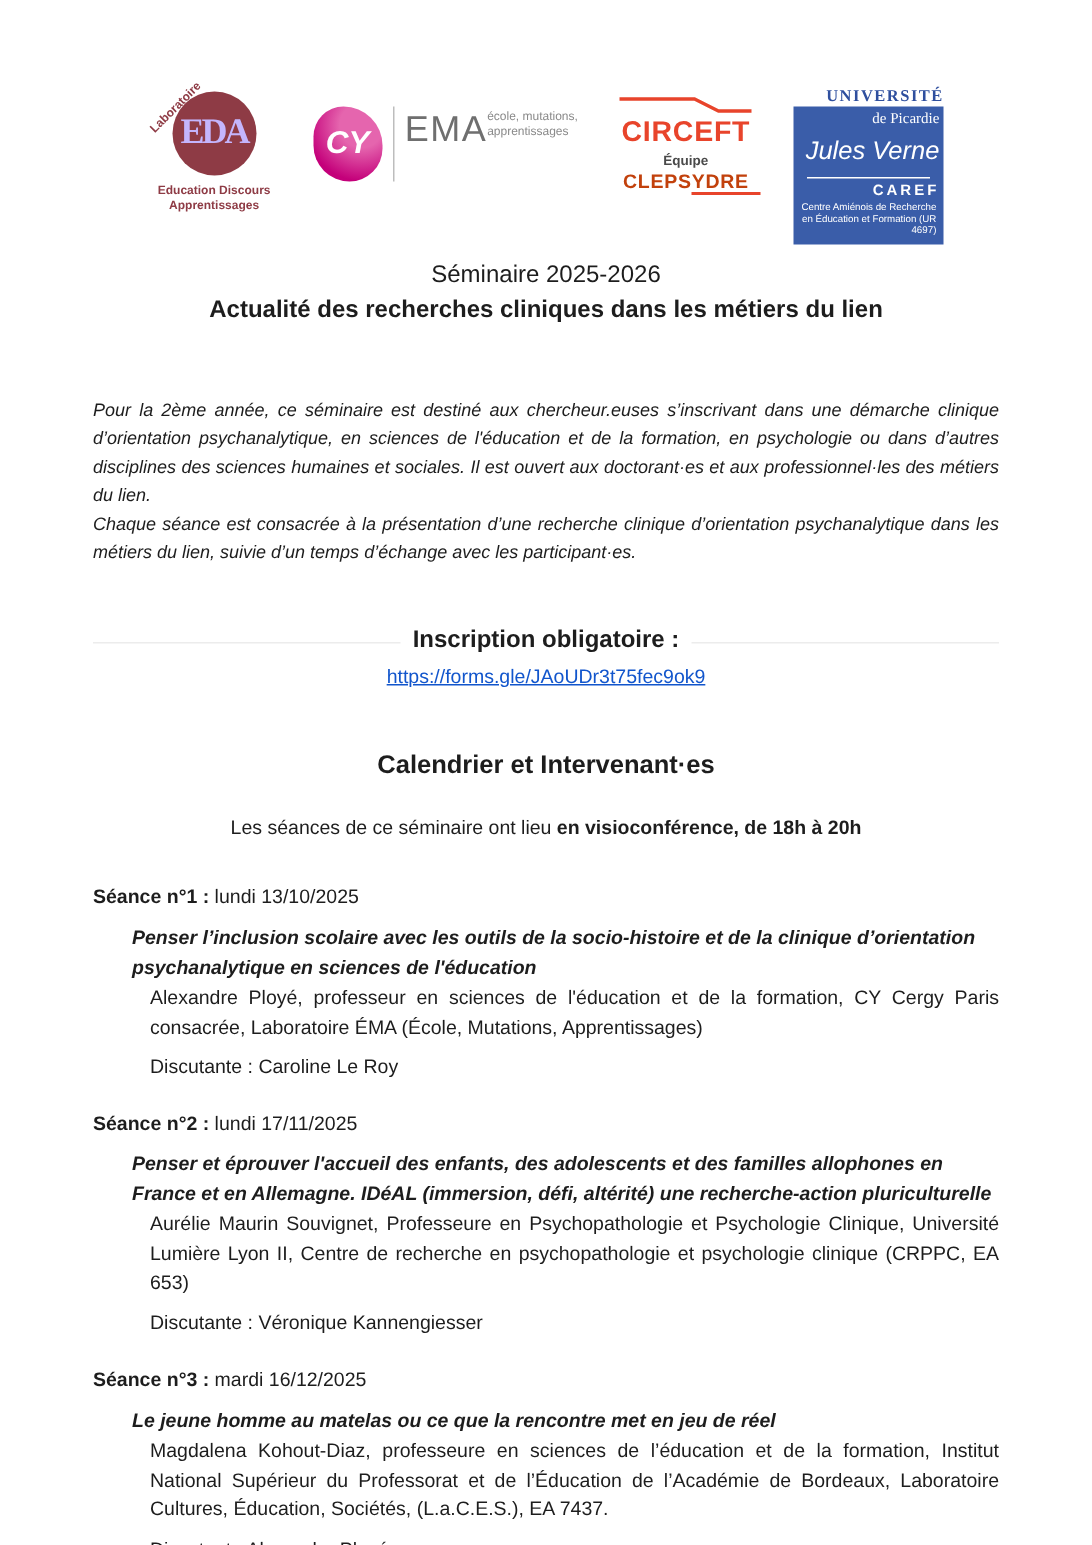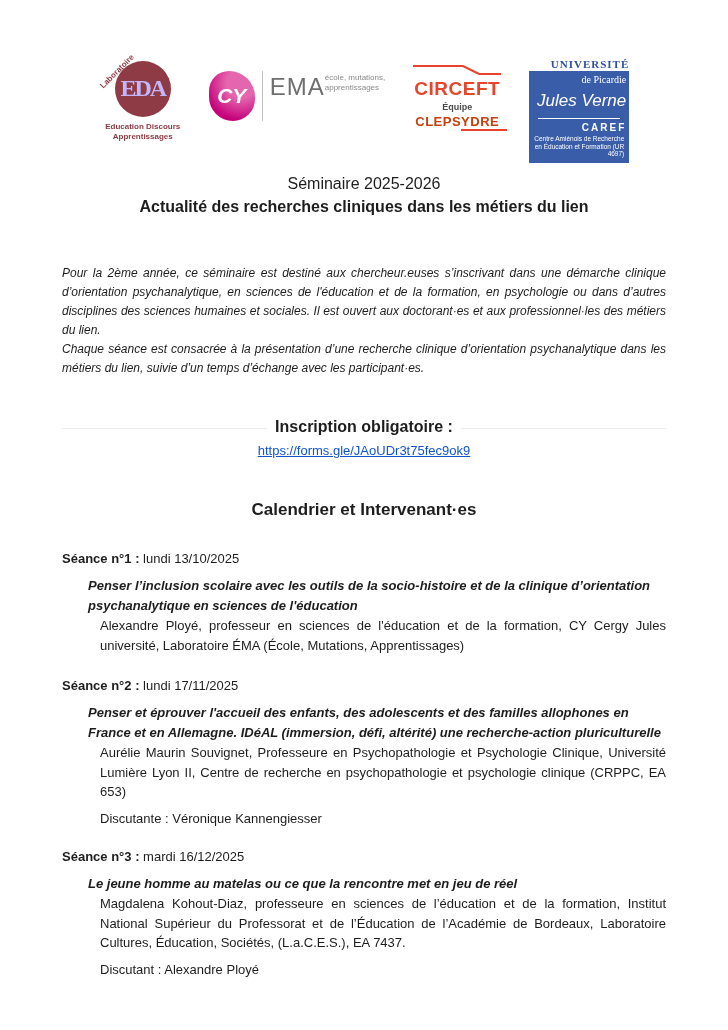--- a/index.html
+++ b/index.html
@@ -174,27 +174,31 @@
   <div class="inscription">
     <div class="inscription-rule"></div>
     <span class="inscription-label">Inscription obligatoire :</span>
     <div class="inscription-link-line">
       <a href="#" class="inscription-link">https://forms.gle/JAoUDr3t75fec9ok9</a>
     </div>
   </div>
 
   <div class="calendar-heading">Calendrier et Intervenant·es</div>
 
+  <div class="schedule-line">
+    <span>Les séances de ce séminaire ont lieu </span><span class="bold">en visioconférence, de 18h à 20h</span>
+  </div>
 
   <div class="content seances">
 
     <div class="seance">
       <p class="seance-header"><span class="bold">Séance n°1 :</span><span> lundi 13/10/2025</span></p>
       <p class="seance-title">Penser l’inclusion scolaire avec les outils de la socio-histoire et de la clinique d’orientation psychanalytique en sciences de l'éducation</p>
-      <p class="seance-speaker">Alexandre Ployé, professeur en sciences de l'éducation et de la formation, CY Cergy Jules université, Laboratoire ÉMA (École, Mutations, Apprentissages)</p>
+      <p class="seance-speaker">Alexandre Ployé, professeur en sciences de l'éducation et de la formation, CY Cergy Paris consacrée, Laboratoire ÉMA (École, Mutations, Apprentissages)</p>
+      <p class="seance-discussant">Discutante : Caroline Le Roy</p>
     </div>
 
     <div class="seance">
       <p class="seance-header"><span class="bold">Séance n°2 :</span><span> lundi 17/11/2025</span></p>
       <p class="seance-title">Penser et éprouver l'accueil des enfants, des adolescents et des familles allophones en France et en Allemagne. IDéAL (immersion, défi, altérité) une recherche-action pluriculturelle</p>
       <p class="seance-speaker">Aurélie Maurin Souvignet, Professeure en Psychopathologie et Psychologie Clinique, Université Lumière Lyon II, Centre de recherche en psychopathologie et psychologie clinique (CRPPC, EA 653)</p>
       <p class="seance-discussant">Discutante : Véronique Kannengiesser</p>
     </div>
 
     <div class="seance">

